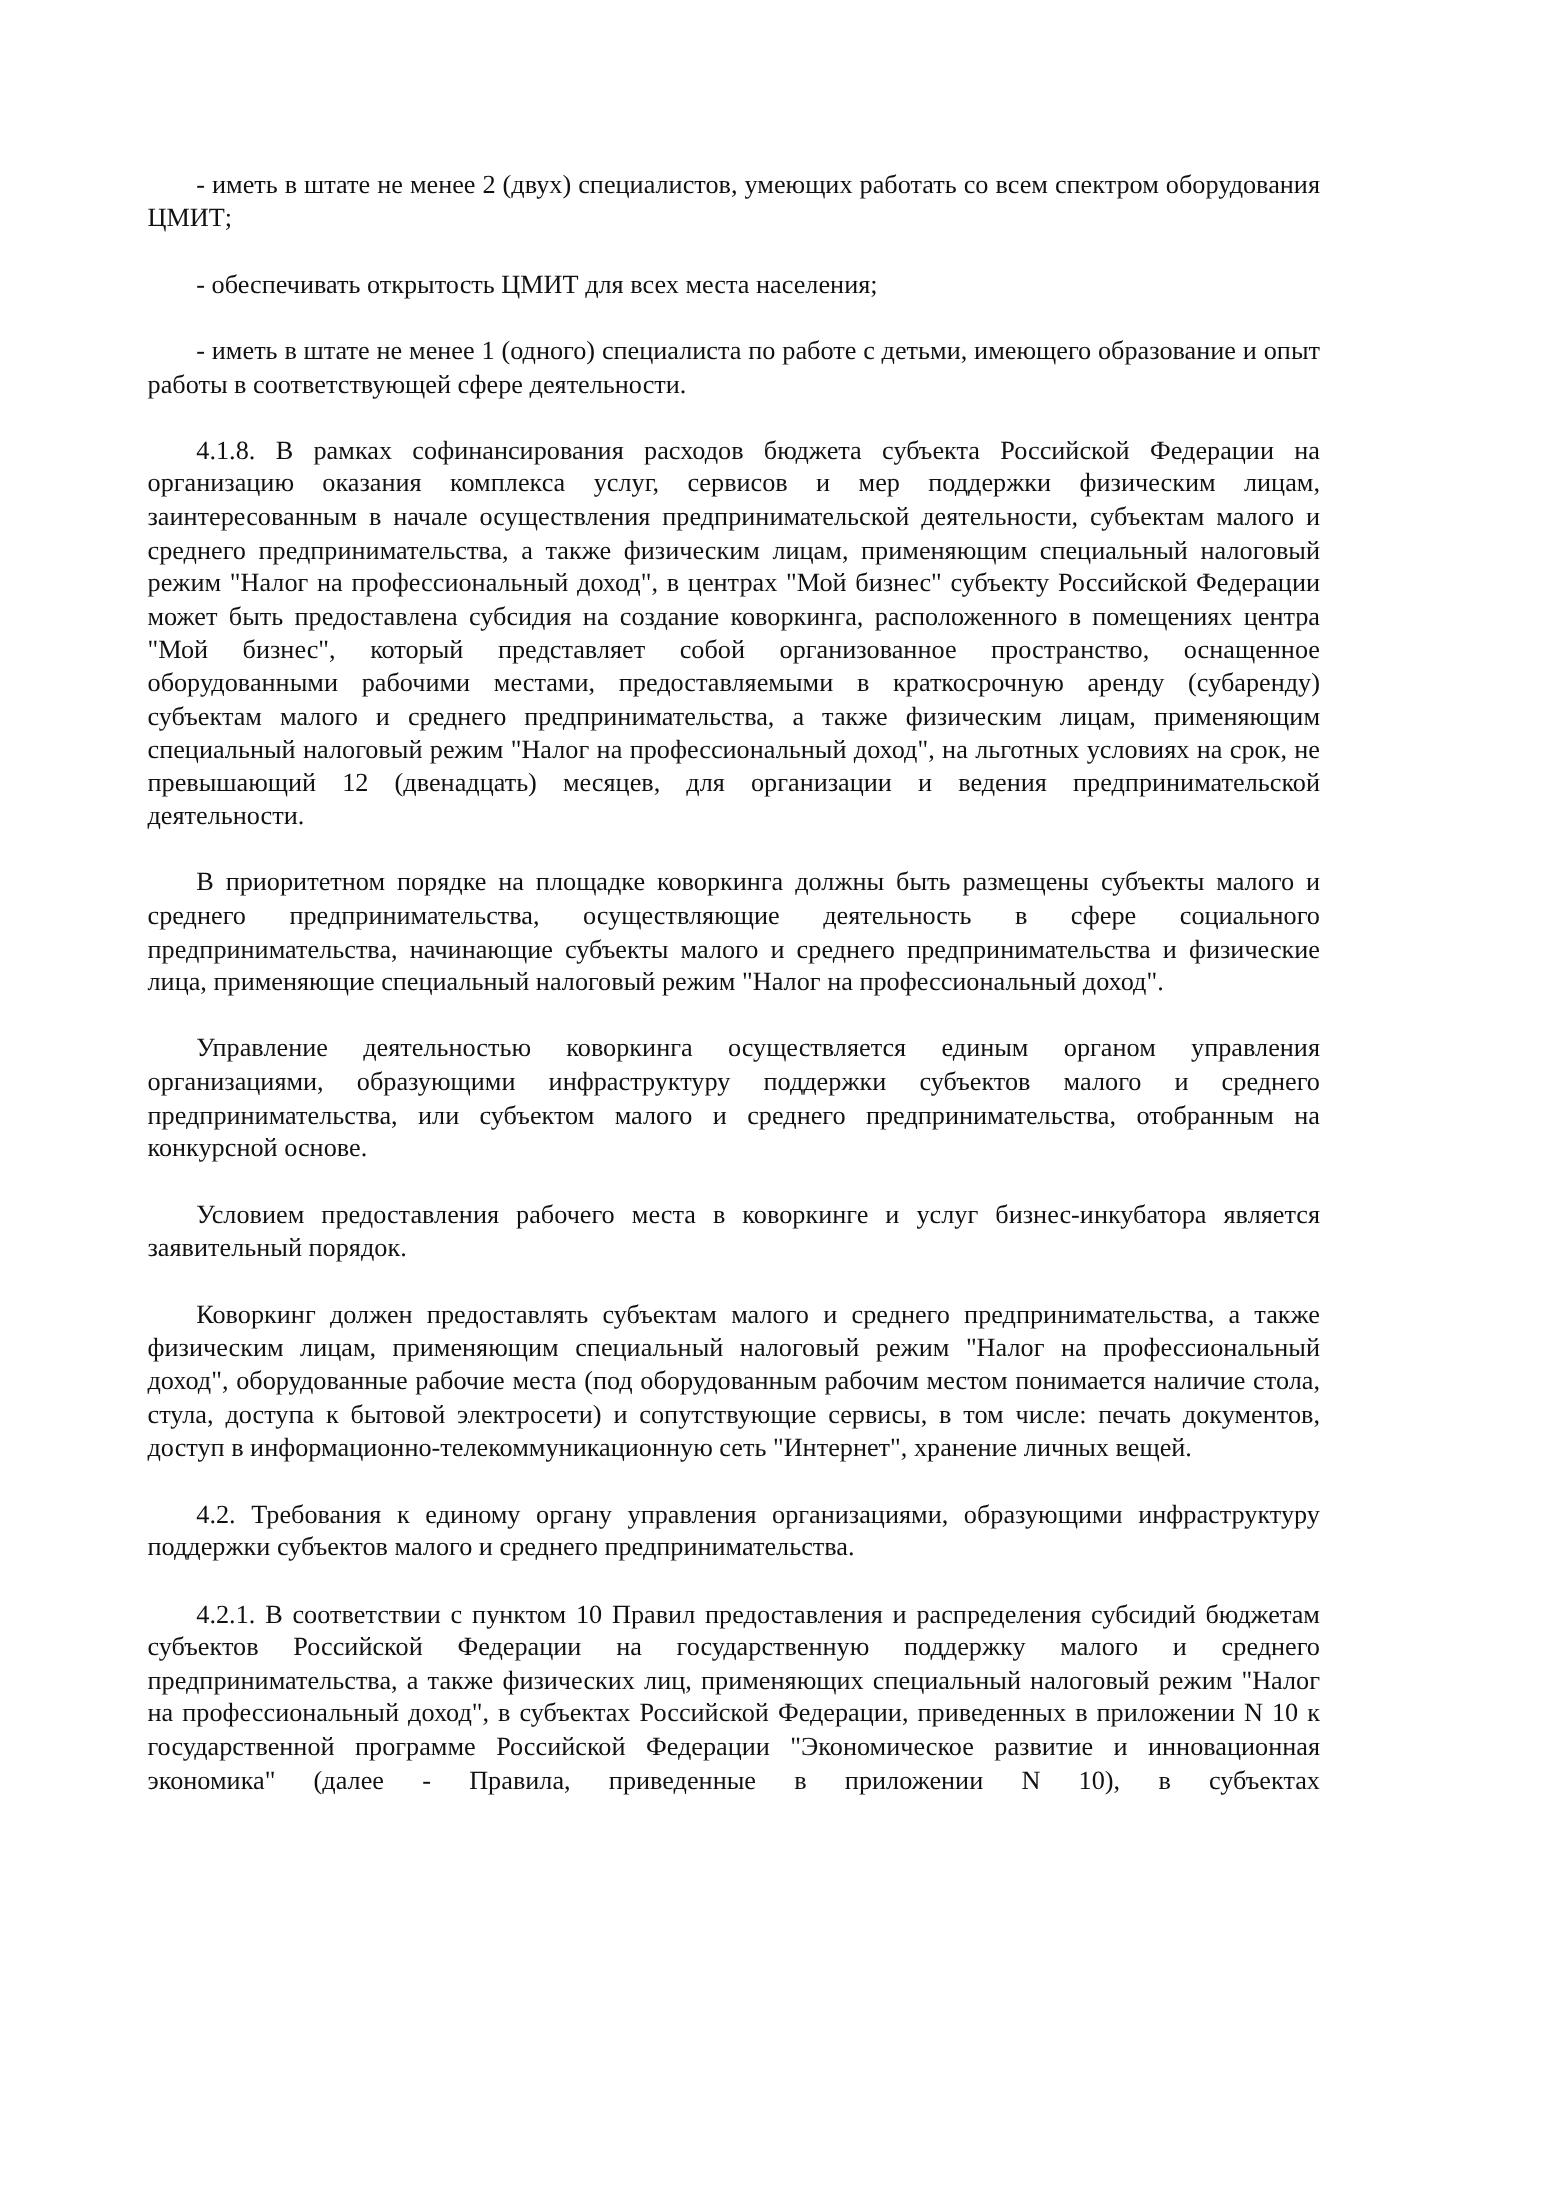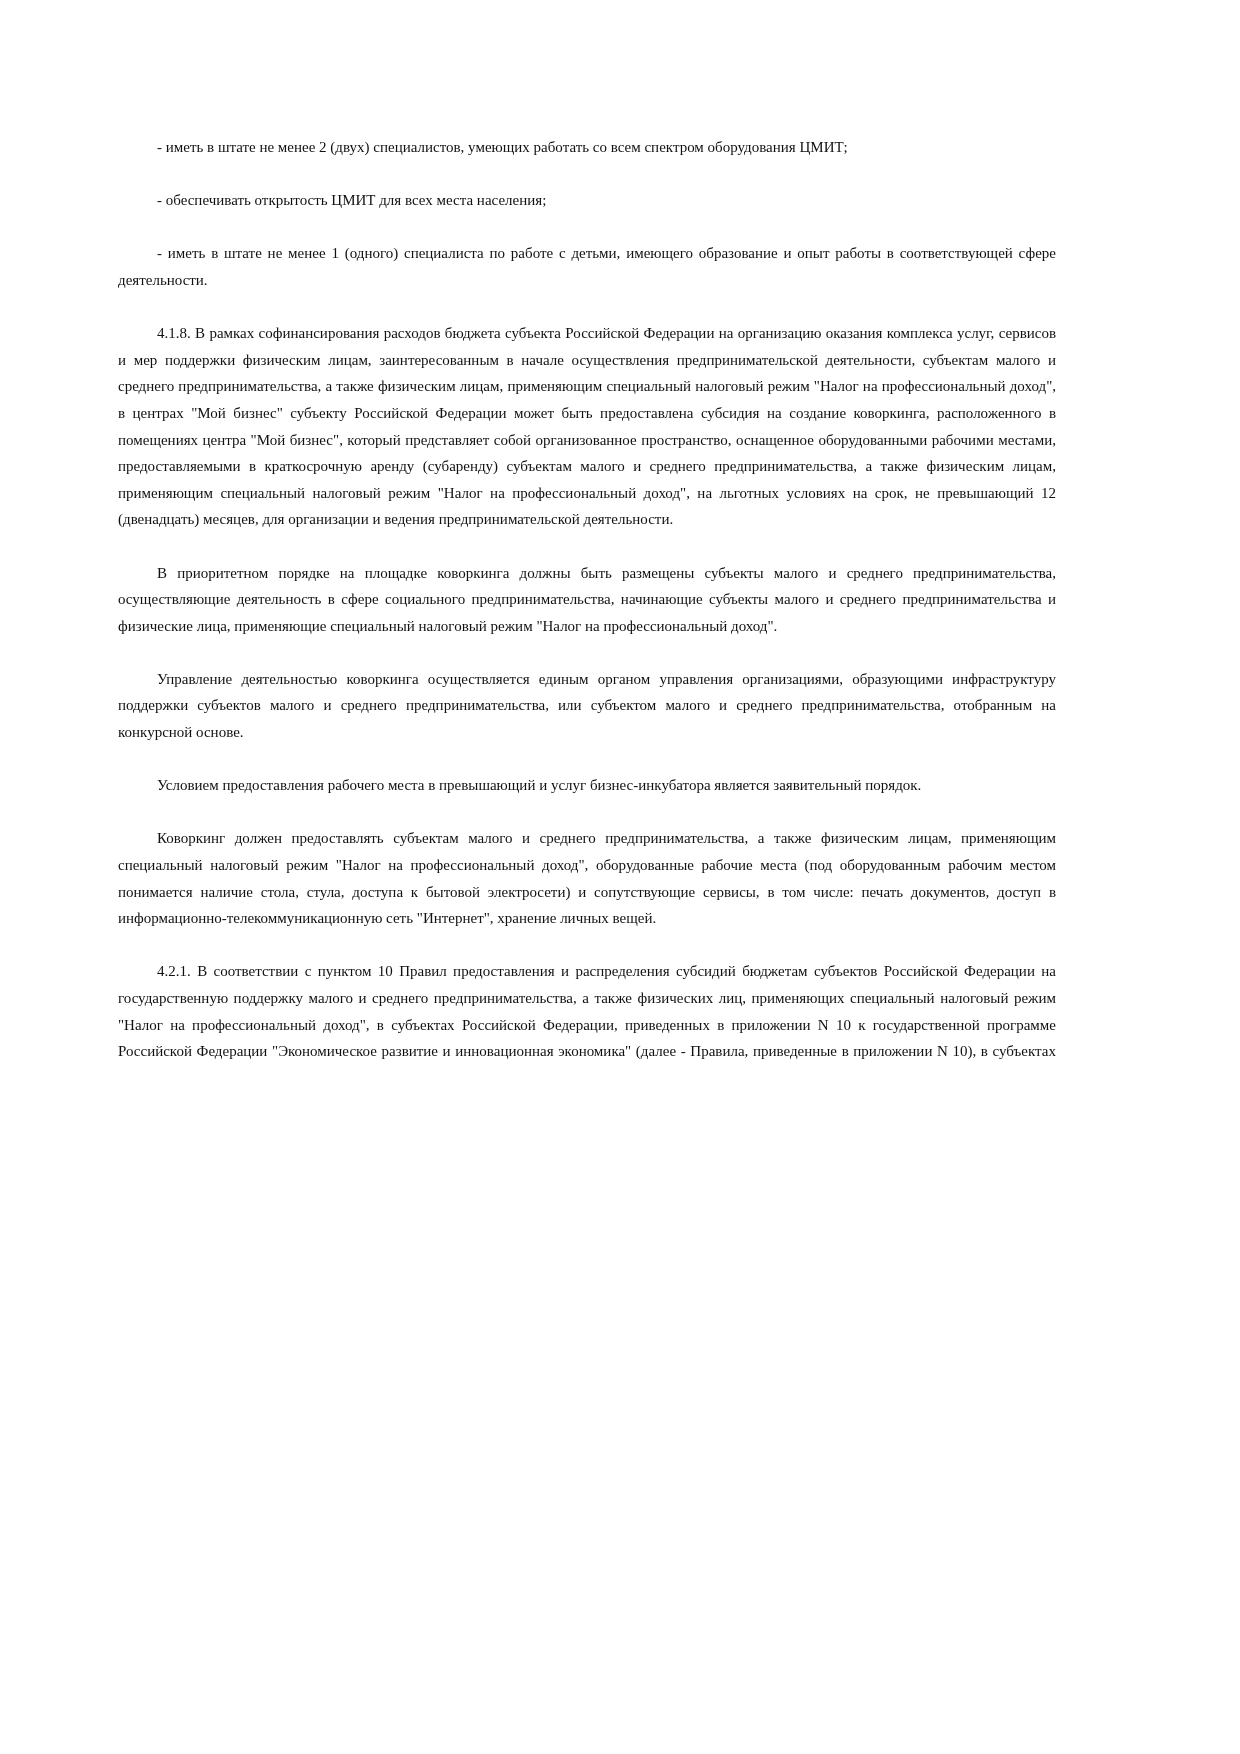--- a/index.html
+++ b/index.html
@@ -3,37 +3,38 @@
 <meta charset="utf-8">
 <style>
   html, body { margin: 0; padding: 0; background: #ffffff; }
   body { width: 1240px; height: 1754px; position: relative; overflow: hidden; }
   .page {
     position: absolute;
     left: 118px;
     top: 134px;
     width: 938px;
     font-family: "Liberation Serif", "DejaVu Serif", serif;
-    font-size: 15px;
+    font-size: 21px;
     line-height: 26.6px;
     color: #111111;
   }
   .para {
     margin: 0 0 26.6px 0;
     text-indent: 39px;
     text-align: justify;
     text-align-last: left;
   }
 </style>
 </head>
 <body>
 
 <div class="page">
   <p class="para">- иметь в штате не менее 2 (двух) специалистов, умеющих работать со всем спектром оборудования ЦМИТ;</p>
   <p class="para">- обеспечивать открытость ЦМИТ для всех места населения;</p>
   <p class="para">- иметь в штате не менее 1 (одного) специалиста по работе с детьми, имеющего образование и опыт работы в соответствующей сфере деятельности.</p>
   <p class="para">4.1.8. В рамках софинансирования расходов бюджета субъекта Российской Федерации на организацию оказания комплекса услуг, сервисов и мер поддержки физическим лицам, заинтересованным в начале осуществления предпринимательской деятельности, субъектам малого и среднего предпринимательства, а также физическим лицам, применяющим специальный налоговый режим "Налог на профессиональный доход", в центрах "Мой бизнес" субъекту Российской Федерации может быть предоставлена субсидия на создание коворкинга, расположенного в помещениях центра "Мой бизнес", который представляет собой организованное пространство, оснащенное оборудованными рабочими местами, предоставляемыми в краткосрочную аренду (субаренду) субъектам малого и среднего предпринимательства, а также физическим лицам, применяющим специальный налоговый режим "Налог на профессиональный доход", на льготных условиях на срок, не превышающий 12 (двенадцать) месяцев, для организации и ведения предпринимательской деятельности.</p>
   <p class="para">В приоритетном порядке на площадке коворкинга должны быть размещены субъекты малого и среднего предпринимательства, осуществляющие деятельность в сфере социального предпринимательства, начинающие субъекты малого и среднего предпринимательства и физические лица, применяющие специальный налоговый режим "Налог на профессиональный доход".</p>
   <p class="para">Управление деятельностью коворкинга осуществляется единым органом управления организациями, образующими инфраструктуру поддержки субъектов малого и среднего предпринимательства, или субъектом малого и среднего предпринимательства, отобранным на конкурсной основе.</p>
-  <p class="para">Условием предоставления рабочего места в превышающий и услуг бизнес-инкубатора является заявительный порядок.</p>
+  <p class="para">Условием предоставления рабочего места в коворкинге и услуг бизнес-инкубатора является заявительный порядок.</p>
   <p class="para">Коворкинг должен предоставлять субъектам малого и среднего предпринимательства, а также физическим лицам, применяющим специальный налоговый режим "Налог на профессиональный доход", оборудованные рабочие места (под оборудованным рабочим местом понимается наличие стола, стула, доступа к бытовой электросети) и сопутствующие сервисы, в том числе: печать документов, доступ в информационно-телекоммуникационную сеть "Интернет", хранение личных вещей.</p>
+  <p class="para">4.2. Требования к единому органу управления организациями, образующими инфраструктуру поддержки субъектов малого и среднего предпринимательства.</p>
   <p class="para" style="text-align-last: justify;">4.2.1. В соответствии с пунктом 10 Правил предоставления и распределения субсидий бюджетам субъектов Российской Федерации на государственную поддержку малого и среднего предпринимательства, а также физических лиц, применяющих специальный налоговый режим "Налог на профессиональный доход", в субъектах Российской Федерации, приведенных в приложении N 10 к государственной программе Российской Федерации "Экономическое развитие и инновационная экономика" (далее - Правила, приведенные в приложении N 10), в субъектах</p>
 </div>
 
 </body></html>

